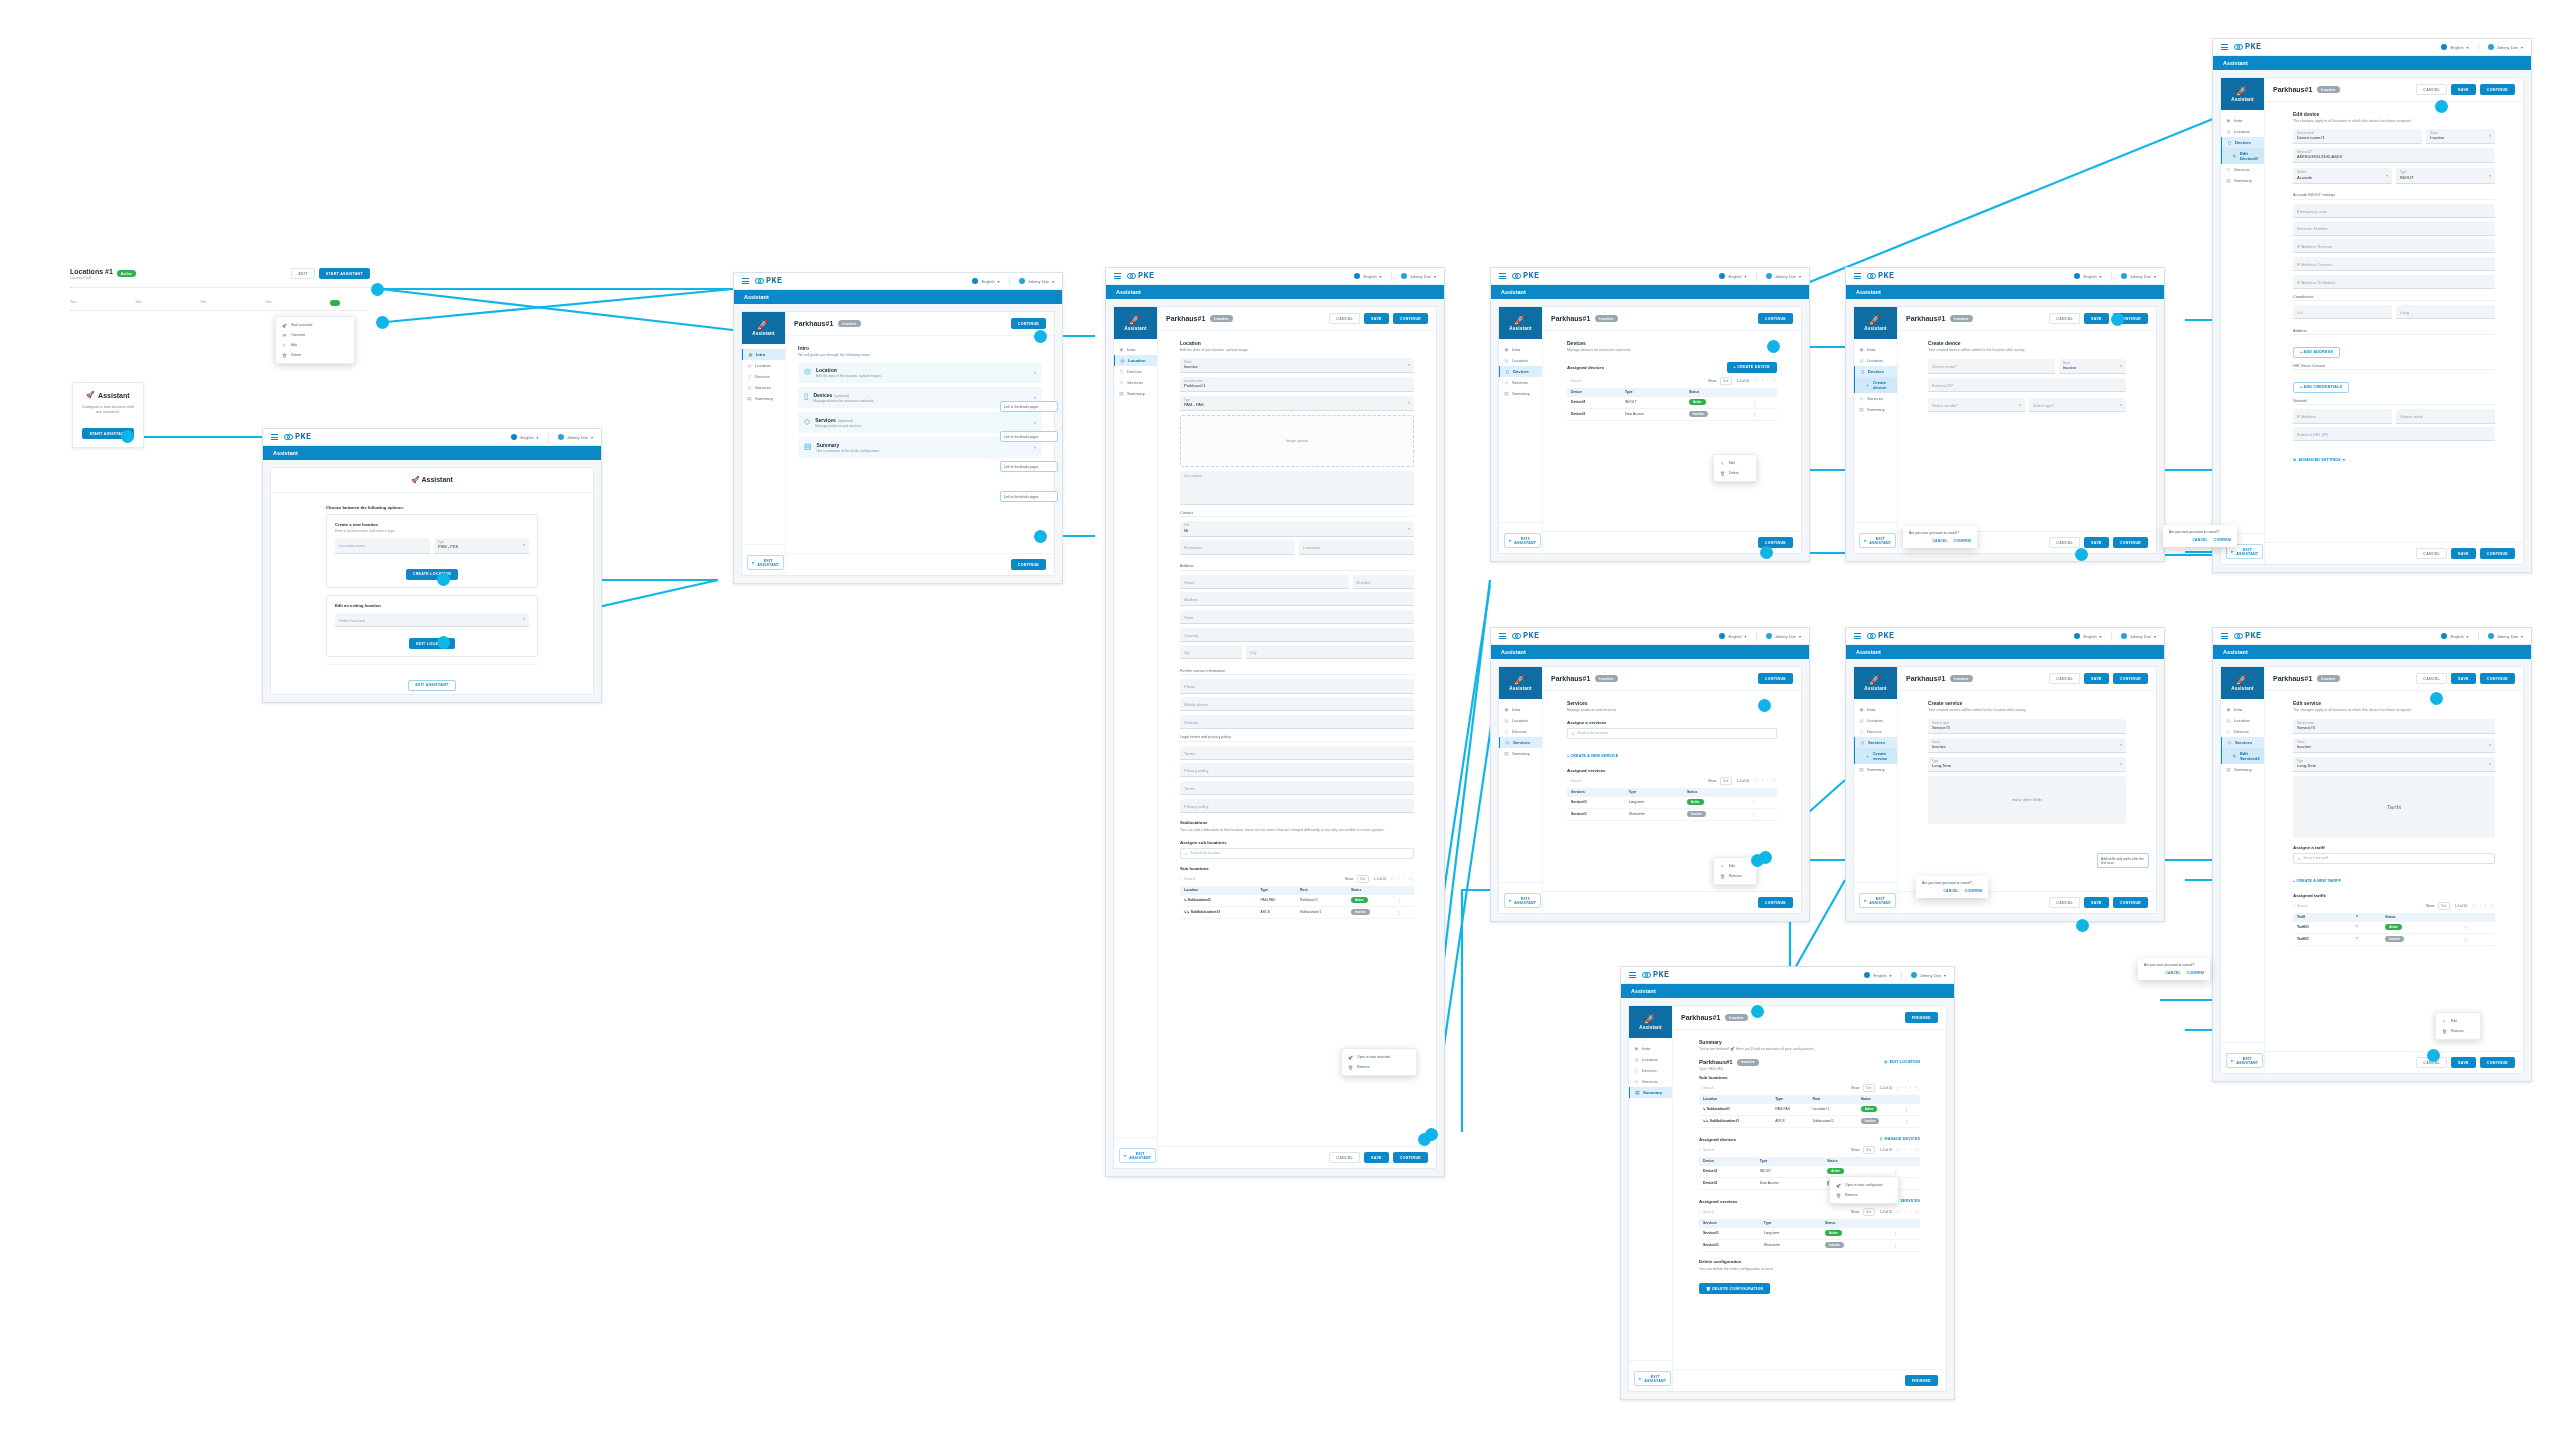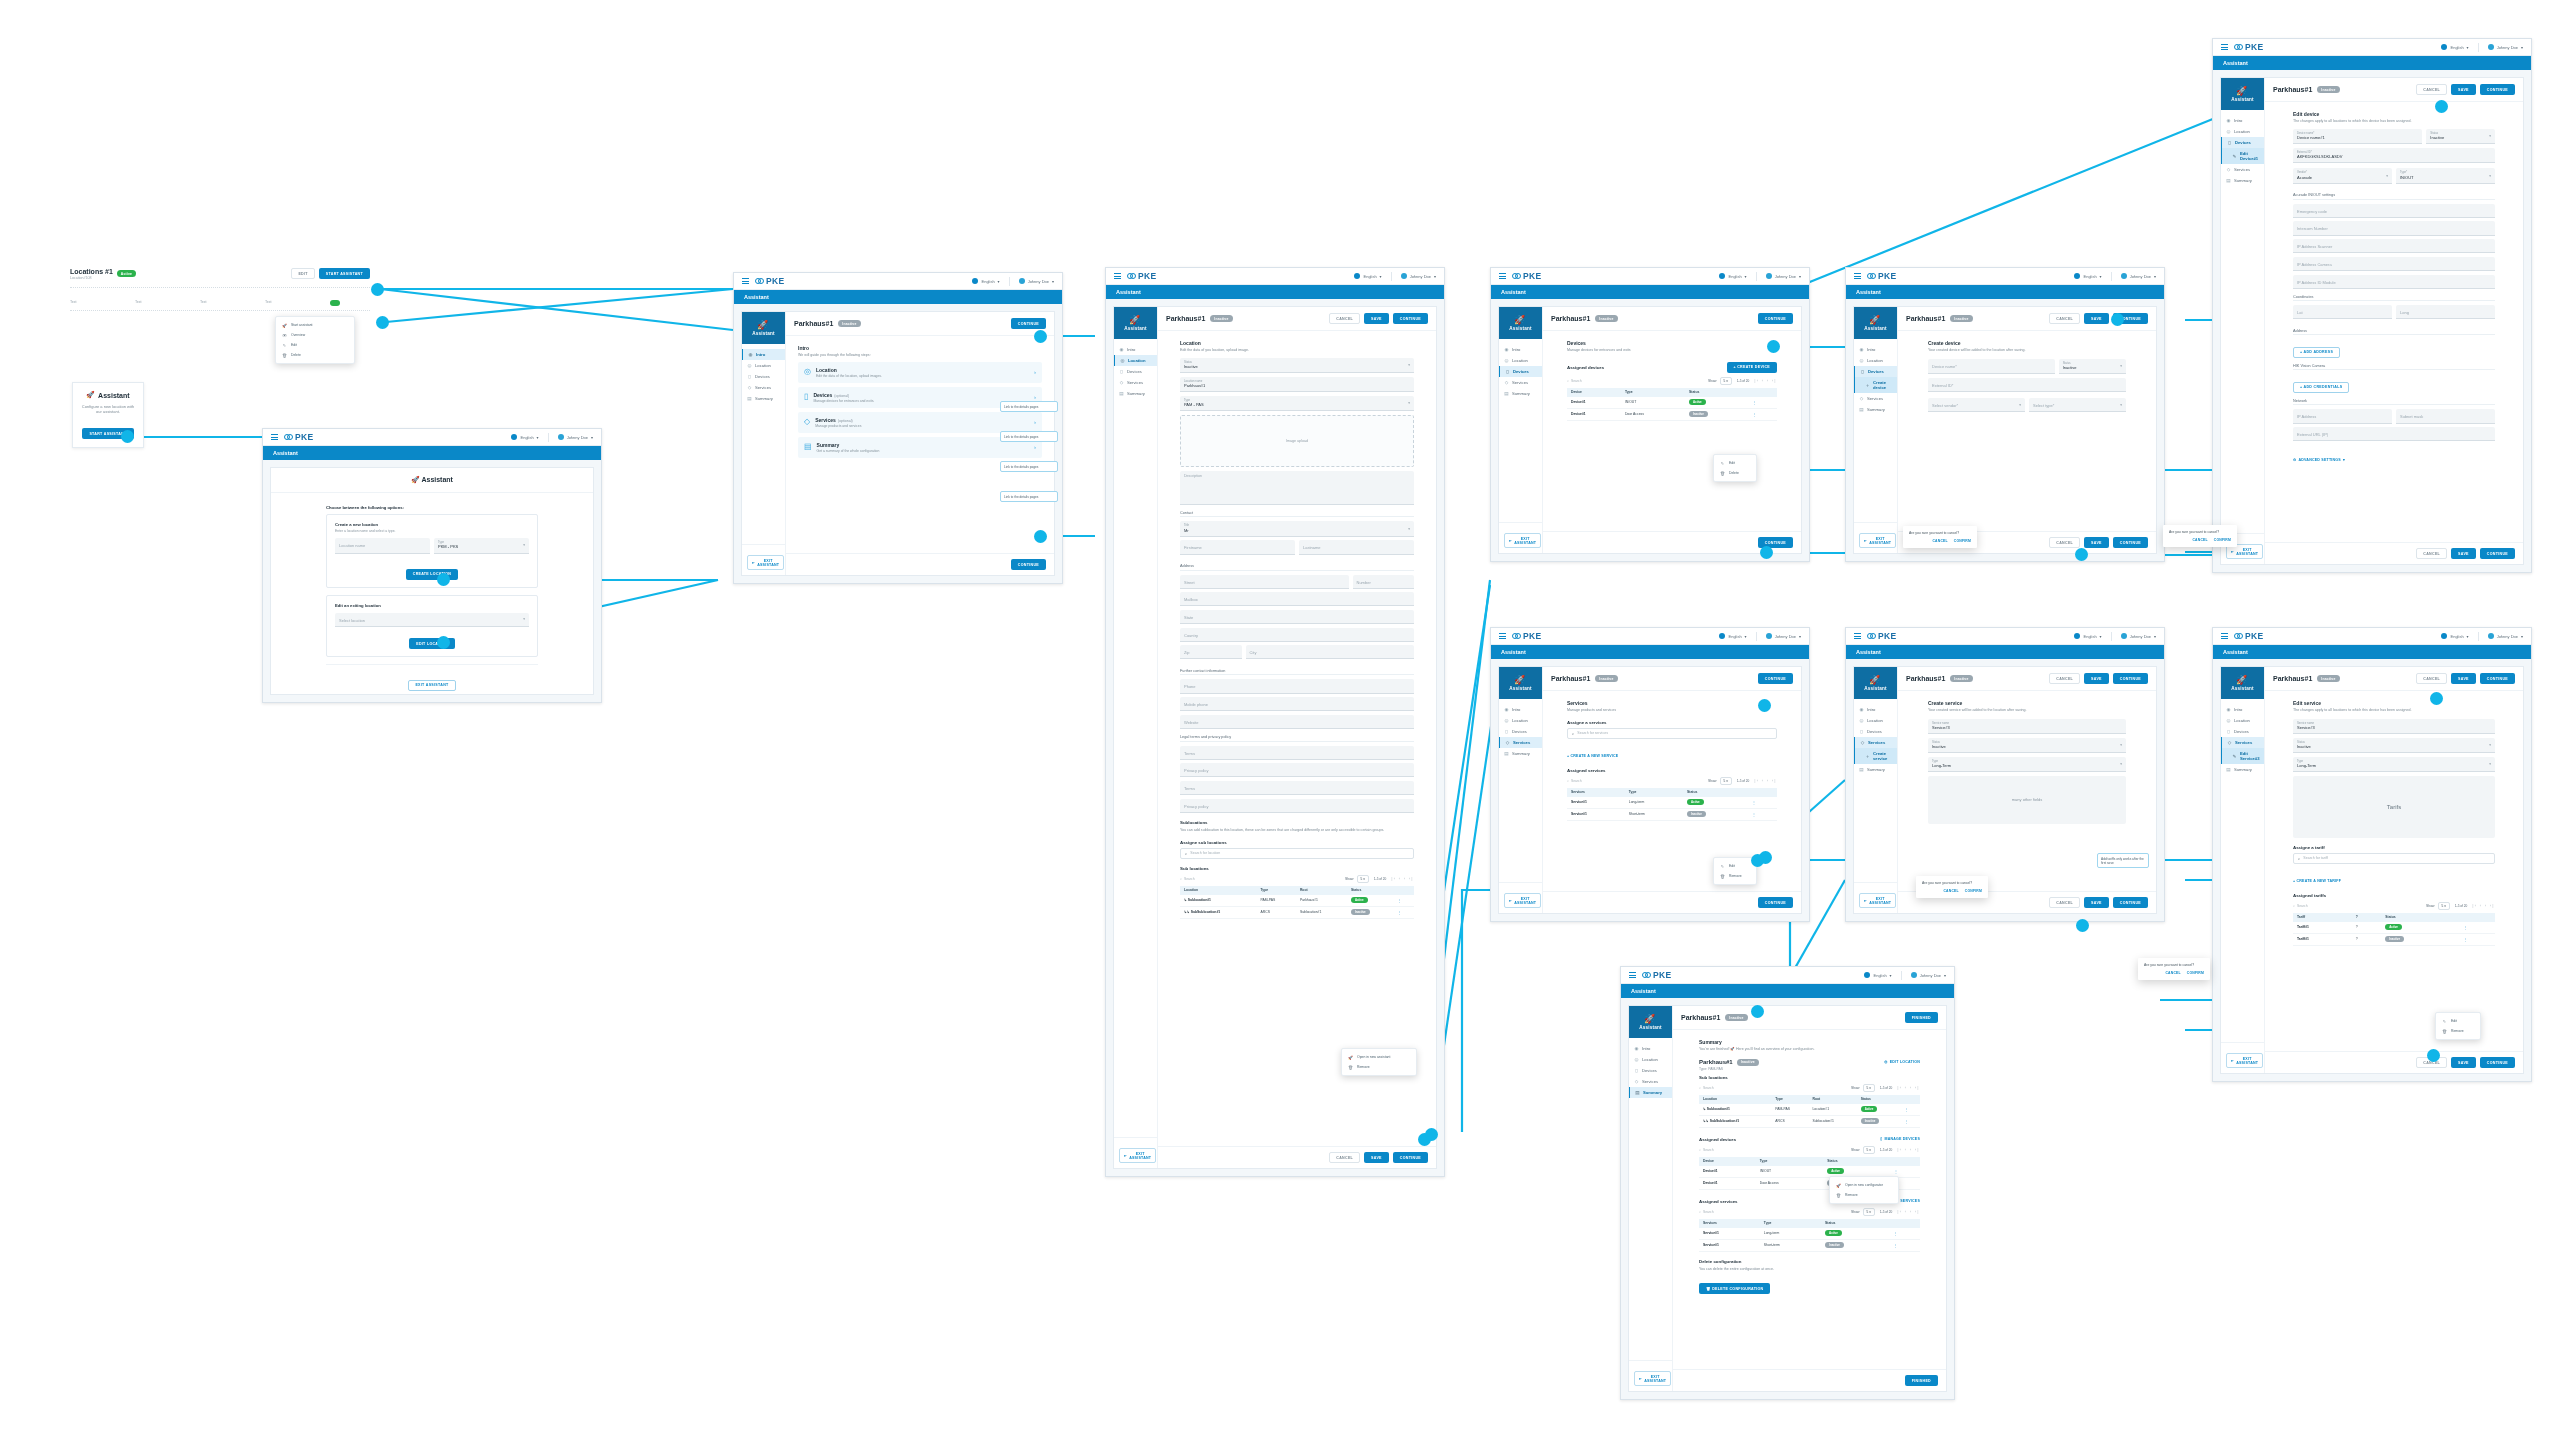--- a/index.html
+++ b/index.html
@@ -21,21 +21,21 @@
   .appbar {
     height:17px; background:#fff; border-bottom:1px solid #e8eef3;
     display:flex; align-items:center; padding:0 8px; gap:6px;
   }
   .burger { width:7px; height:6px; display:flex; flex-direction:column; justify-content:space-between; }
   .burger i { display:block; height:1px; background:#0a88c8; }
   .logo { display:flex; align-items:center; gap:2px; }
   .logo .rings { display:flex; }
   .logo .rings span { width:6px; height:6px; border:1.2px solid #0a88c8; border-radius:50%; display:block; }
   .logo .rings span:nth-child(2){ margin-left:-3px; }
-  .logo b { font-size:8.5px; letter-spacing:.4px; color:#1b6fa8; font-weight:700; }
+  .logo b { font-size:8.5px; letter-spacing:.4px; color:#1b6fa8; font-weight:700;font-family:Liberation Mono, monospace; }
   .appbar .spacer { flex:1; }
   .appbar .util { display:flex; align-items:center; gap:3px; font-size:4px; color:#60707c; }
   .appbar .util .globe, .appbar .util .av {
     width:6px; height:6px; border-radius:50%; background:#0a88c8; display:inline-block;
   }
   .appbar .util .av { background:#29a3d6; }
   .appbar .sep { width:1px; height:9px; background:#e1e8ee; margin:0 3px; }
 
   .titlebar {
     height:14px; background:#0a88c8; display:flex; align-items:center;

